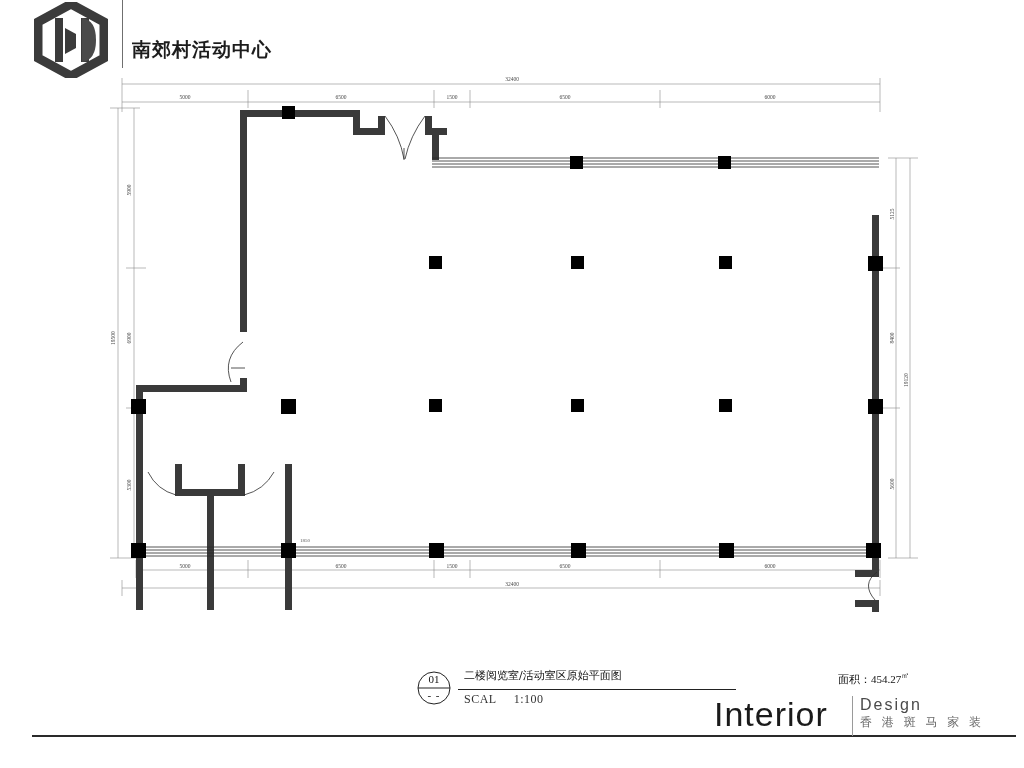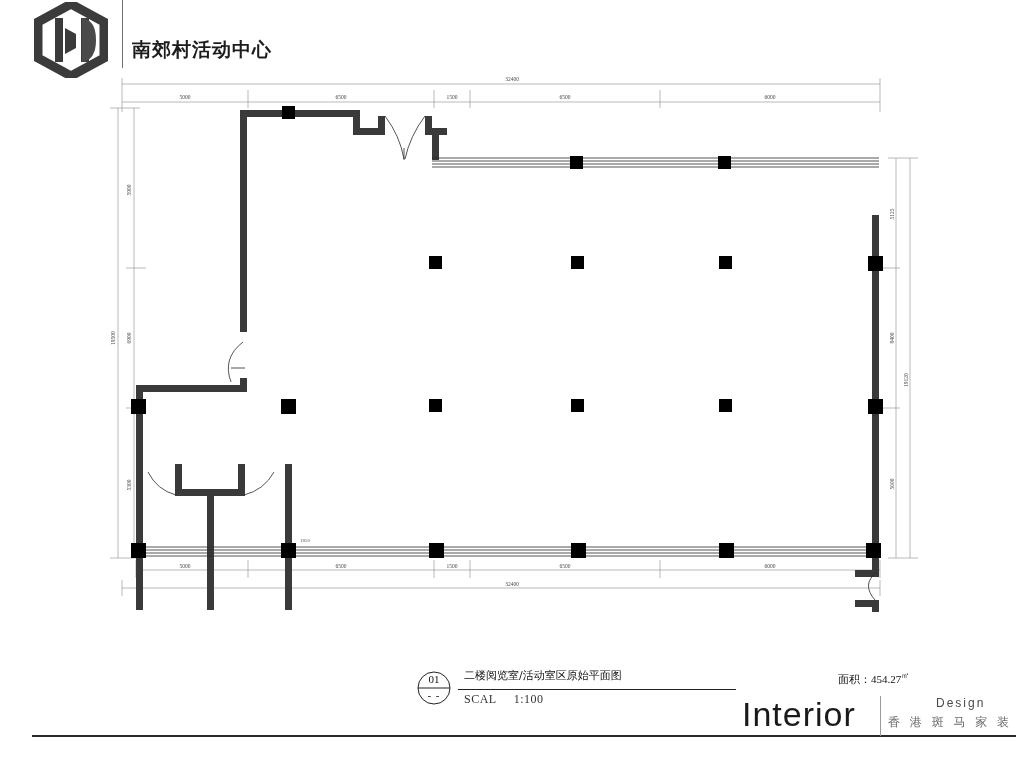--- a/index.html
+++ b/index.html
@@ -119,21 +119,21 @@
 
   
   #footer-rule {
     position: absolute;
     left: 32px; top: 735px;
     width: 984px; height: 2px;
     background: #2a2a2a;
   }
   #brand {
     position: absolute;
-    left: 742px; top: 694px;
+    left: 714px; top: 694px;
     width: 280px; height: 44px; text-align: right;
   }
   #brand-main {
     position: absolute;
     left: 0px; top: 0px;
     font-size: 34px;
     font-weight: 300;
     color: #1a1a1a;
     letter-spacing: 1px;
     line-height: 40px;
@@ -141,25 +141,24 @@
   }
   #brand-divider {
     position: absolute;
     left: 138px; top: 2px;
     width: 1px; height: 40px;
     background: #9a9a9a;
   }
   #brand-sub-en {
     position: absolute;
     left: 146px; top: 2px;
-    font-size: 12px;
+    font-size: 16px;
     color: #4a4a4a;
     letter-spacing: 2px;
     font-family: "Liberation Sans", sans-serif;
-    margin-left: 48px;
   }
   #brand-sub-cn {
     position: absolute;
     left: 146px; top: 20px;
     font-size: 12px;
     color: #6a6a6a;
     letter-spacing: 3px;
     white-space: nowrap;
     font-family: "DejaVu Sans", sans-serif;
   }

